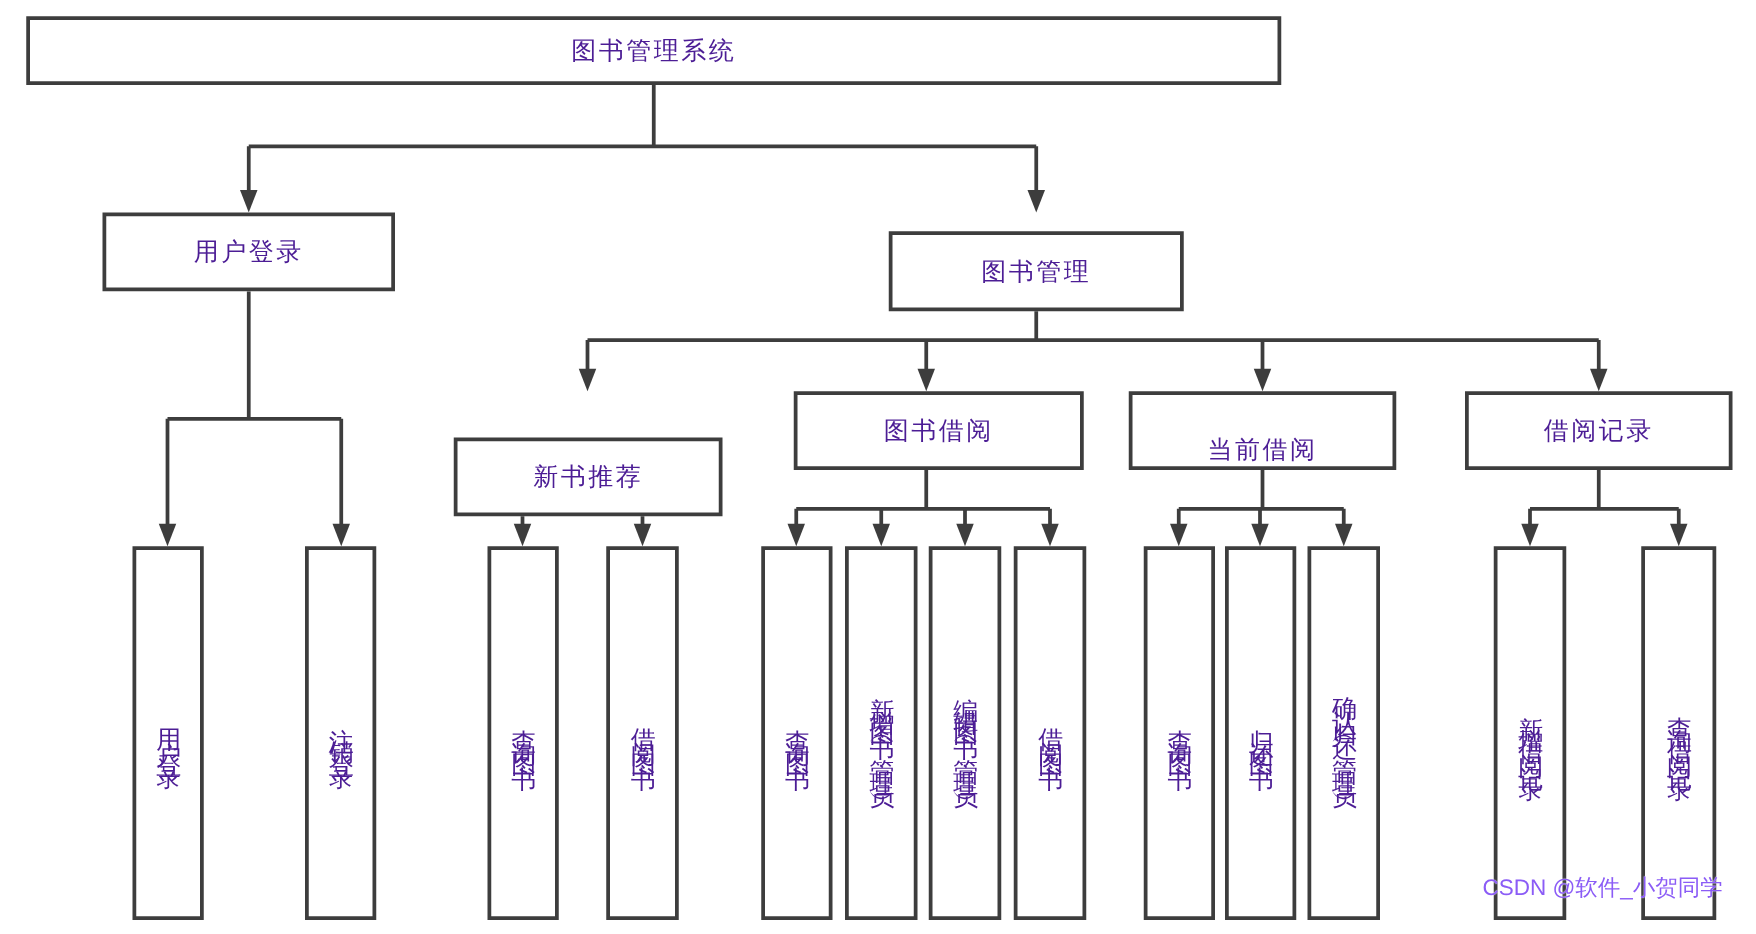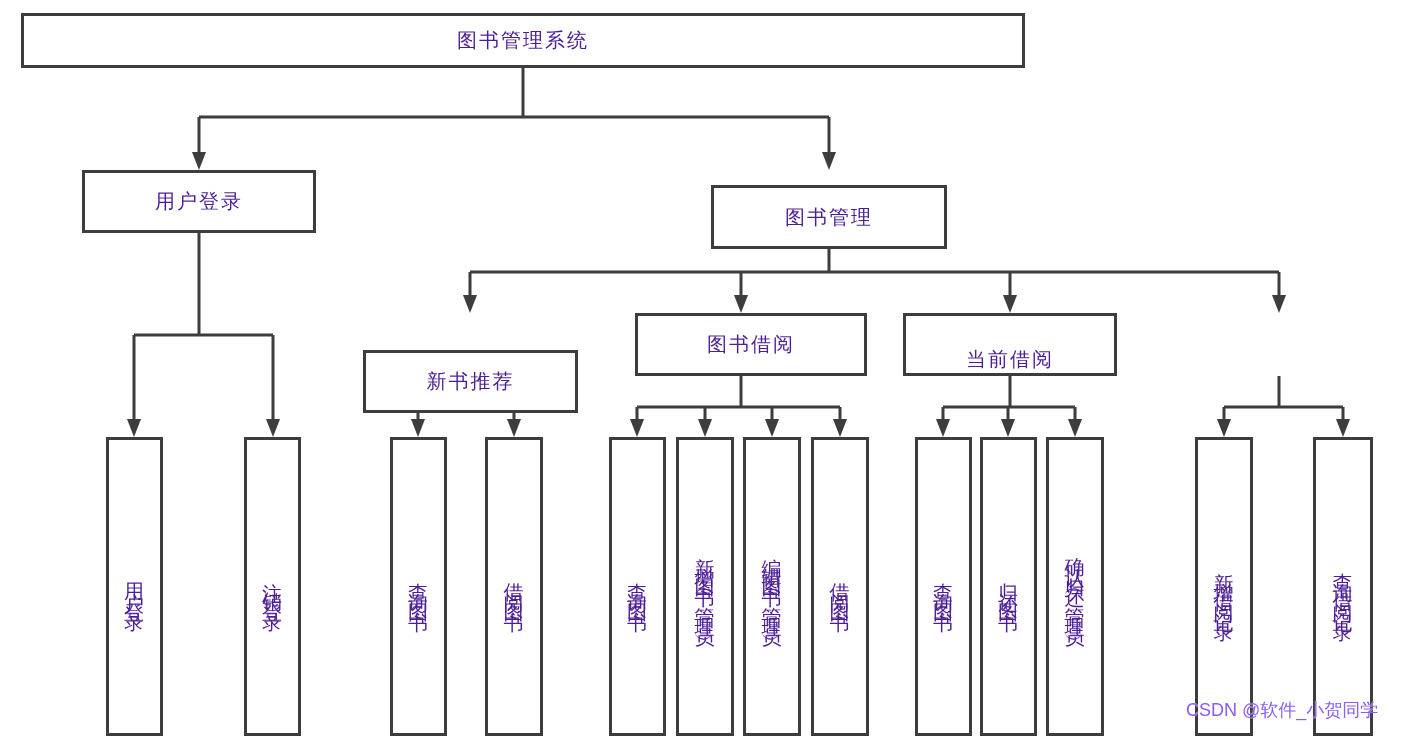--- a/index.html
+++ b/index.html
@@ -100,20 +100,23 @@
 
   <div class="node h" style="left:363px; top:313px; width:215px; height:63px;margin-top:37px;">
     <span>新书推荐</span>
   </div>
   <div class="node h" style="left:635px; top:313px; width:232px; height:63px;">
     <span>图书借阅</span>
   </div>
   <div class="node h" style="left:903px; top:313px; width:214px; height:63px;align-items:flex-end;">
     <span>当前借阅</span>
   </div>
+  <div class="node h" style="left:1172px; top:313px; width:214px; height:63px;">
+    <span>借阅记录</span>
+  </div>
 
   <div class="node v" style="left:106px; top:437px; width:57px; height:299px;">
     <span class="vlabel">用户登录</span>
   </div>
   <div class="node v" style="left:244px; top:437px; width:57px; height:299px;">
     <span class="vlabel">注销登录</span>
   </div>
 
   <div class="node v" style="left:390px; top:437px; width:57px; height:299px;">
     <span class="vlabel">查询图书</span>

